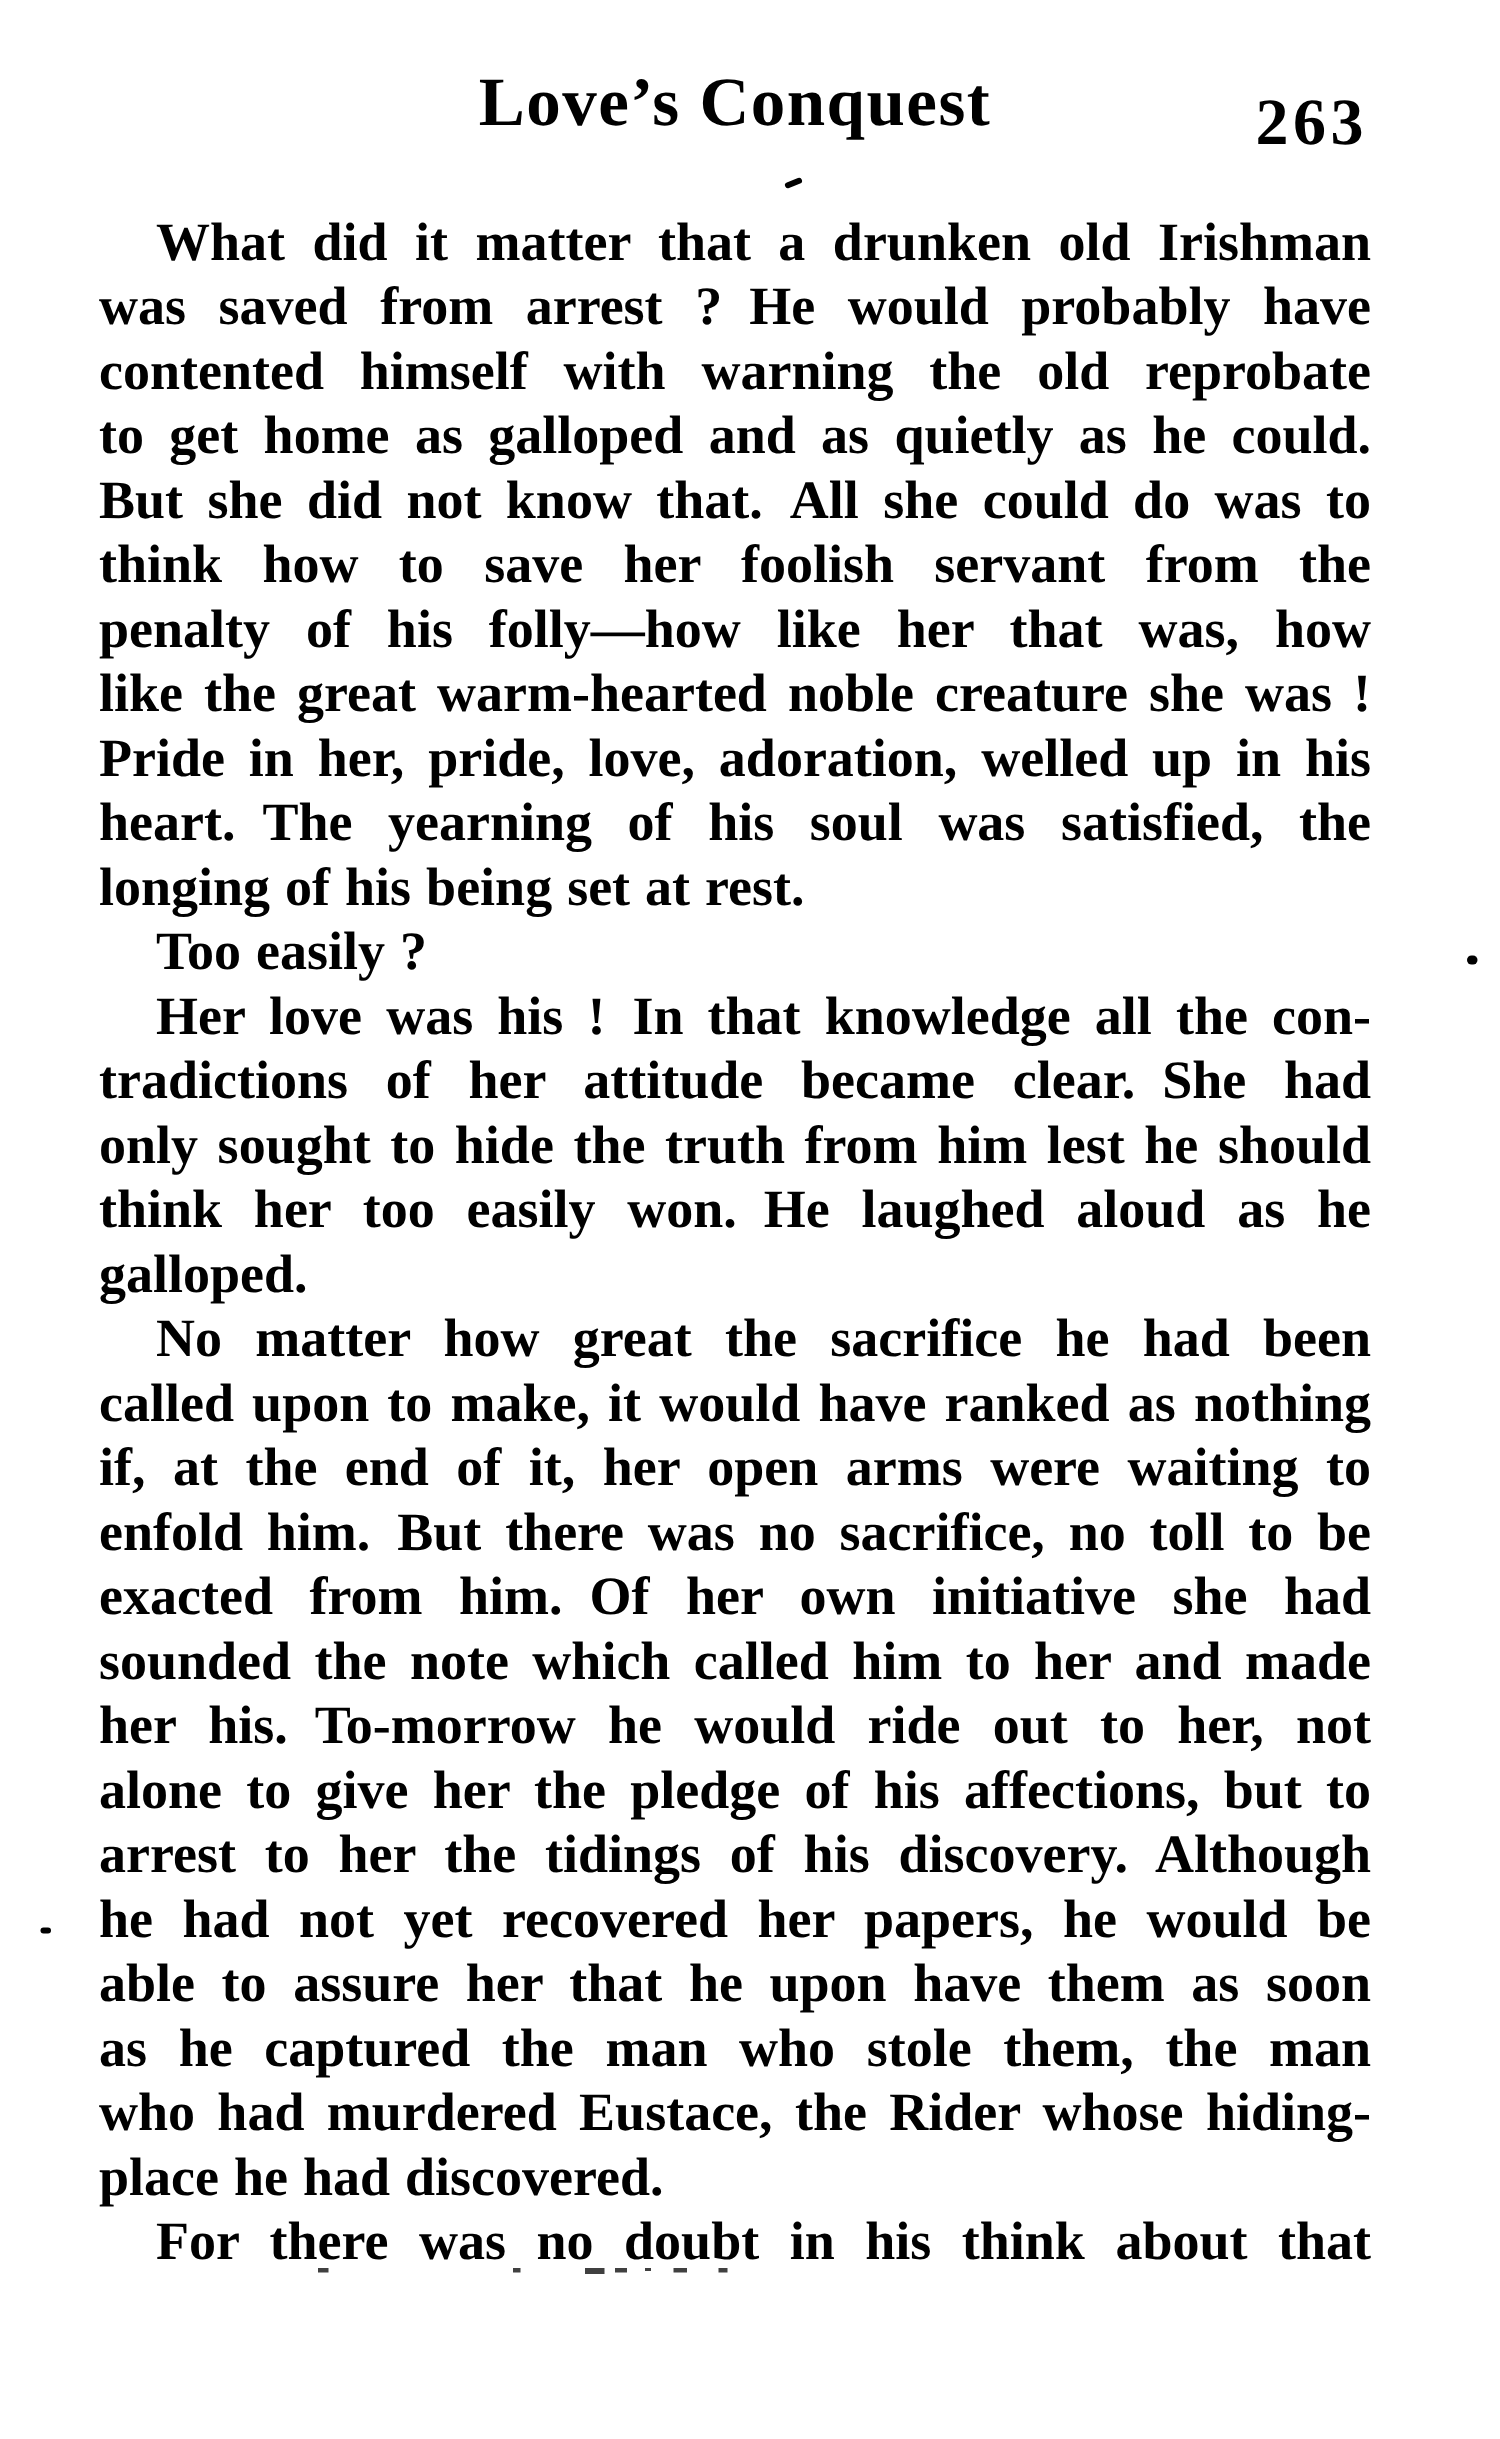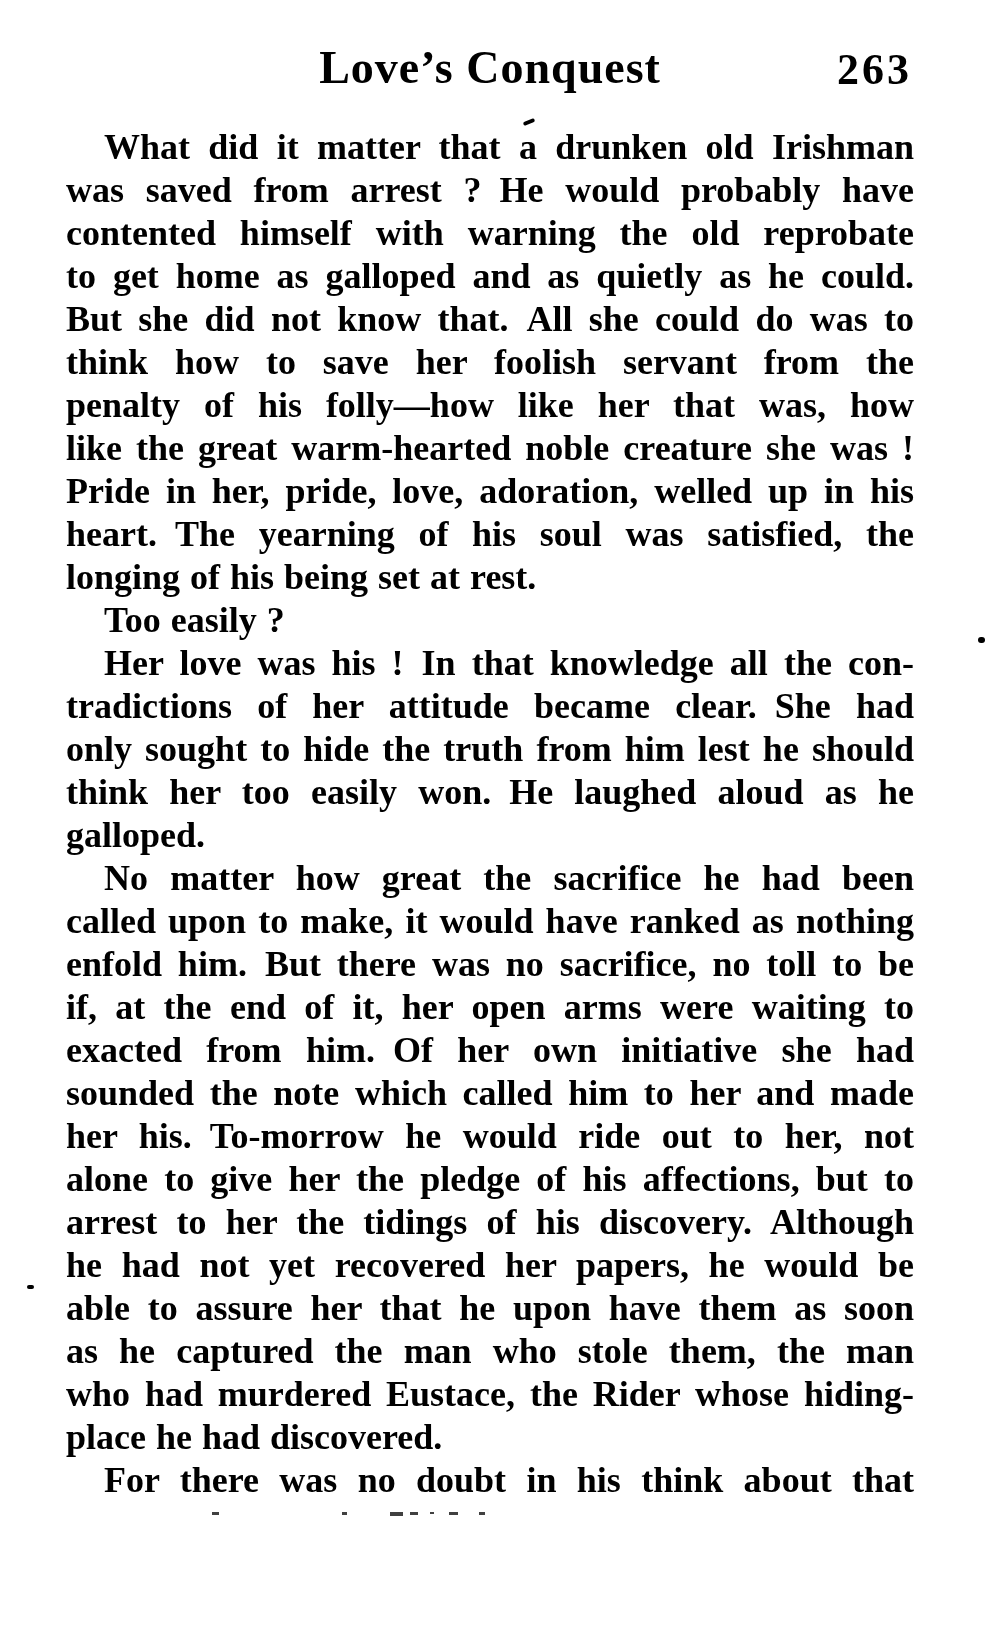--- a/index.html
+++ b/index.html
@@ -17,27 +17,27 @@
     width: 848px; height: 54px;
     font-weight: bold;
   }
   .title {
     position: absolute; left: 0; right: 0; top: 0;
     text-align: center;
     font-size: 46px; line-height: 52px;
     letter-spacing: 1px;
   }
   .pagenum {
-    position: absolute; right: 2px; top: 3px;
+    position: absolute; right: 2px; top: 15px;
     font-size: 44px; line-height: 50px;
     letter-spacing: 3px;
   }
 
   .text-block {
-    margin: 30px 0 0 66px;
+    margin: 44px 0 0 66px;
     width: 848px;
     font-size: 36px;
     font-weight: bold;
     line-height: 43px;
     word-spacing: 1px;
   }
   .paragraph { margin: 0; }
   .line {
     text-align: justify;
     text-align-last: justify;
@@ -109,22 +109,22 @@
       <div class="line indent">Her love was his ! In that knowledge all the con-</div>
       <div class="line">tradictions of her attitude became clear. She had</div>
       <div class="line">only sought to hide the truth from him lest he should</div>
       <div class="line">think her too easily won. He laughed aloud as he</div>
       <div class="line end">galloped.</div>
     </div>
 
     <div class="paragraph">
       <div class="line indent">No matter how great the sacrifice he had been</div>
       <div class="line">called upon to make, it would have ranked as nothing</div>
+      <div class="line">if, at the end of it, her open arms were waiting to</div>
       <div class="line">enfold him. But there was no sacrifice, no toll to be</div>
-      <div class="line">if, at the end of it, her open arms were waiting to</div>
       <div class="line">exacted from him. Of her own initiative she had</div>
       <div class="line">sounded the note which called him to her and made</div>
       <div class="line">her his. To-morrow he would ride out to her, not</div>
       <div class="line">alone to give her the pledge of his affections, but to</div>
       <div class="line">arrest to her the tidings of his discovery. Although</div>
       <div class="line">he had not yet recovered her papers, he would be</div>
       <div class="line">able to assure her that he upon have them as soon</div>
       <div class="line">as he captured the man who stole them, the man</div>
       <div class="line">who had murdered Eustace, the Rider whose hiding-</div>
       <div class="line end">place he had discovered.</div>

